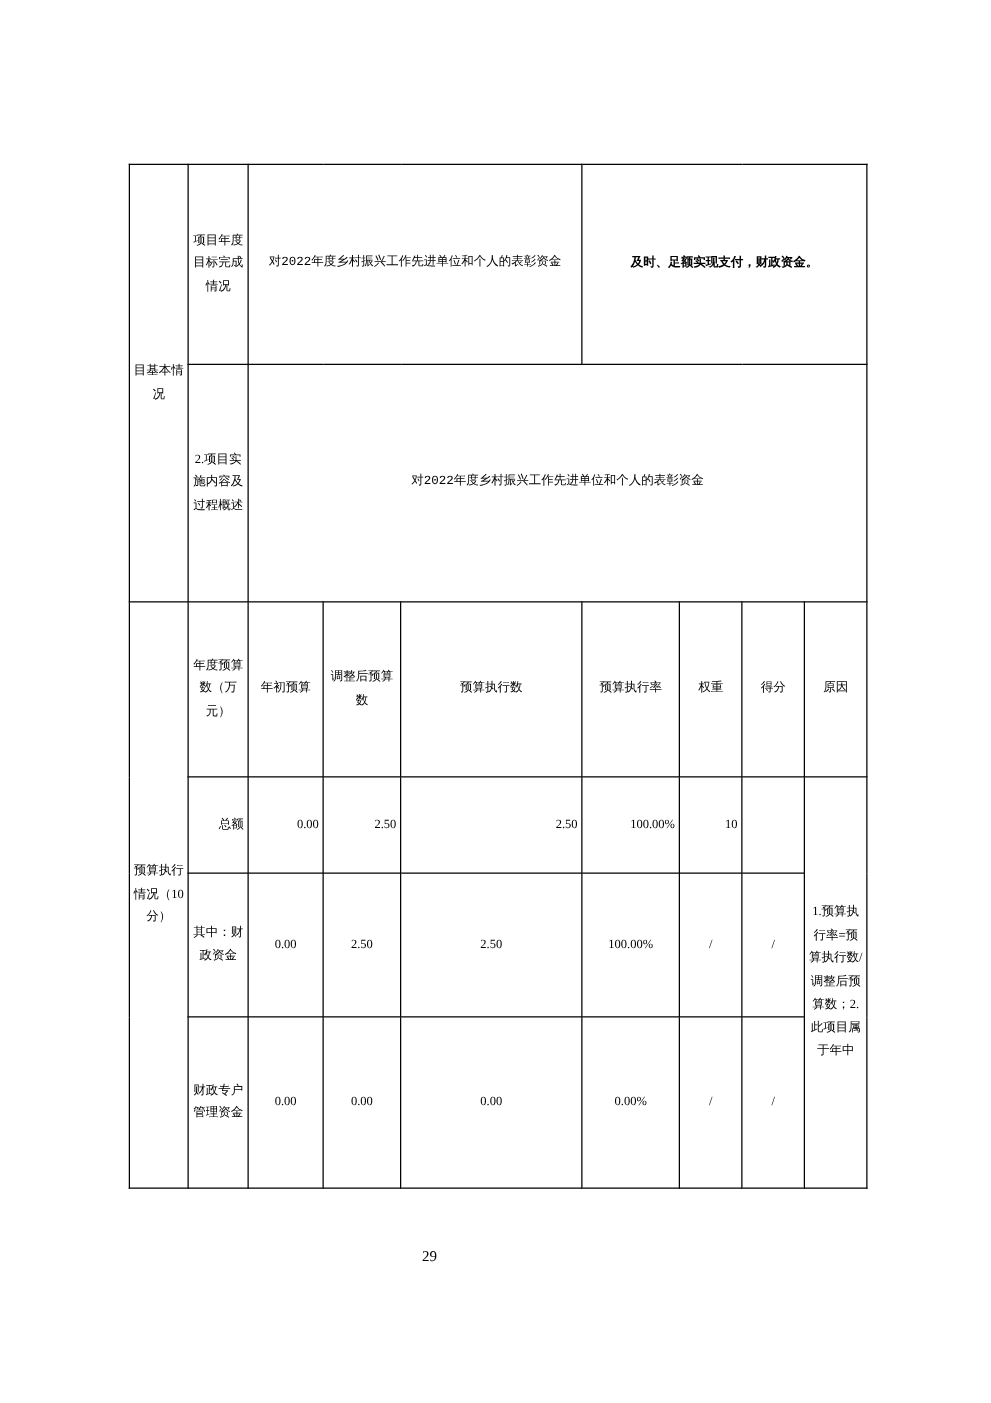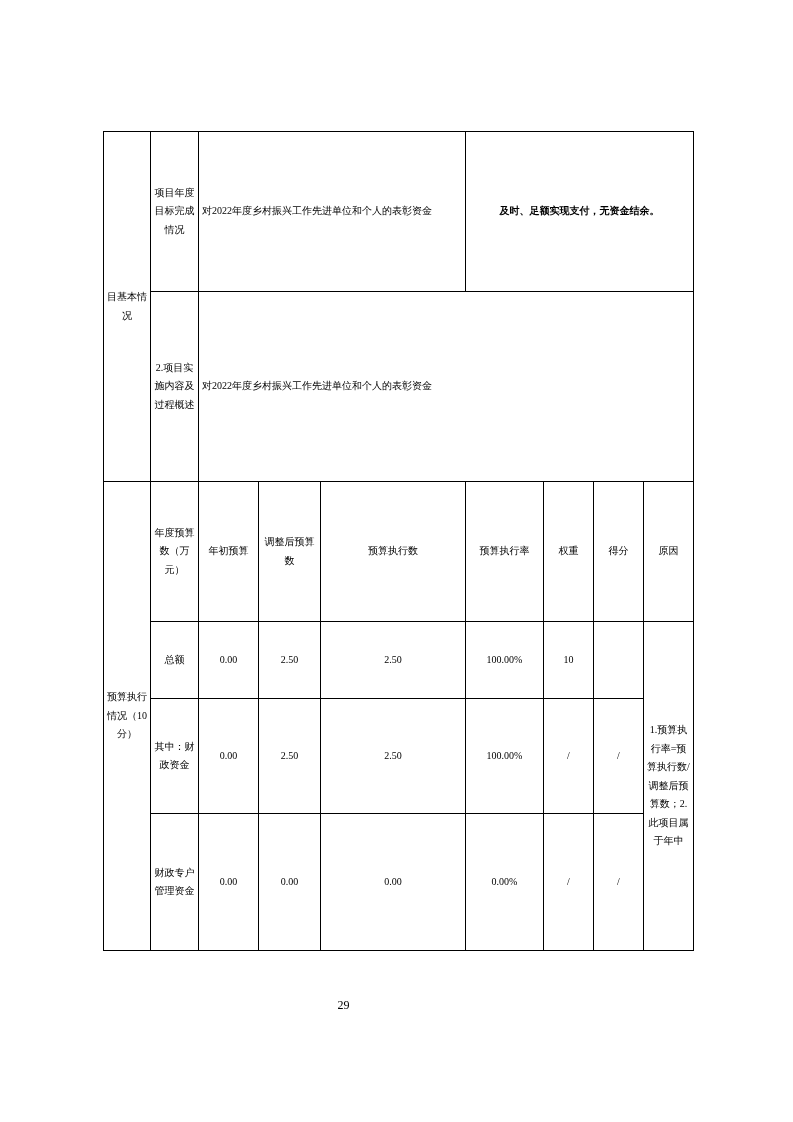--- a/index.html
+++ b/index.html
@@ -34,21 +34,21 @@
   table.main td {
     border: 1px solid #000000;
     padding: 2px 3px;
     font-size: 10px;
     line-height: 1.85;
     vertical-align: middle;
     word-wrap: break-word;
     overflow-wrap: break-word;
   }
   .c-center { text-align: center; }
-  .c-left { text-align: left; }
+  .c-left { text-align: center; font-family: Liberation Mono, monospace; }
   .narrow-vert {
     text-align: center;
     line-height: 2.0;
   }
   .bold { font-weight: bold; }
   .pad-left { padding-left: 6px; }
   .page-number {
     position: absolute;
     left: 0;
     top: 998px;
@@ -63,21 +63,21 @@
   col.c3 { width: 60px; }
   col.c4 { width: 62px; }
   col.c5 { width: 145px; }
   col.c6 { width: 78px; }
   col.c7 { width: 50px; }
   col.c8 { width: 50px; }
   col.c9 { width: 50px; }
   .h-tall  { height: 155px; }
   .h-mid   { height: 185px; }
   .h-head  { height: 135px; font-family: Liberation Serif, serif; }
-  .h-row1  { height: 72px; }
+  .h-row1  { height: 72px; text-align: right; }
   .h-row2  { height: 110px; }
   .h-row3  { height: 132px; margin-left: 36px; }
 </style>
 </head>
 <body>
 
 <div class="page">
 
   <div class="table-wrap">
     <table class="main">
@@ -91,21 +91,21 @@
           <col class="c7">
           <col class="c8">
           <col class="c9">
       </colgroup>
       <tbody>
 
         <tr>
           <td class="narrow-vert h-tall" rowspan="2">目基本情况</td>
           <td class="narrow-vert h-tall">项目年度目标完成情况</td>
           <td class="c-left pad-left h-tall" colspan="3">对2022年度乡村振兴工作先进单位和个人的表彰资金</td>
-          <td class="c-center bold h-tall" colspan="4">及时、足额实现支付，无资金结余。</td>
+          <td class="c-center bold h-tall" colspan="4">及时、足额实现支付，财政资金。</td>
         </tr>
 
         <tr>
           <td class="narrow-vert h-mid">2.项目实施内容及过程概述</td>
           <td class="c-left pad-left h-mid" colspan="7">对2022年度乡村振兴工作先进单位和个人的表彰资金</td>
         </tr>
 
         <tr>
           <td class="narrow-vert" rowspan="4">预算执行情况（10分）</td>
           <td class="narrow-vert h-head">年度预算数（万元）</td>

